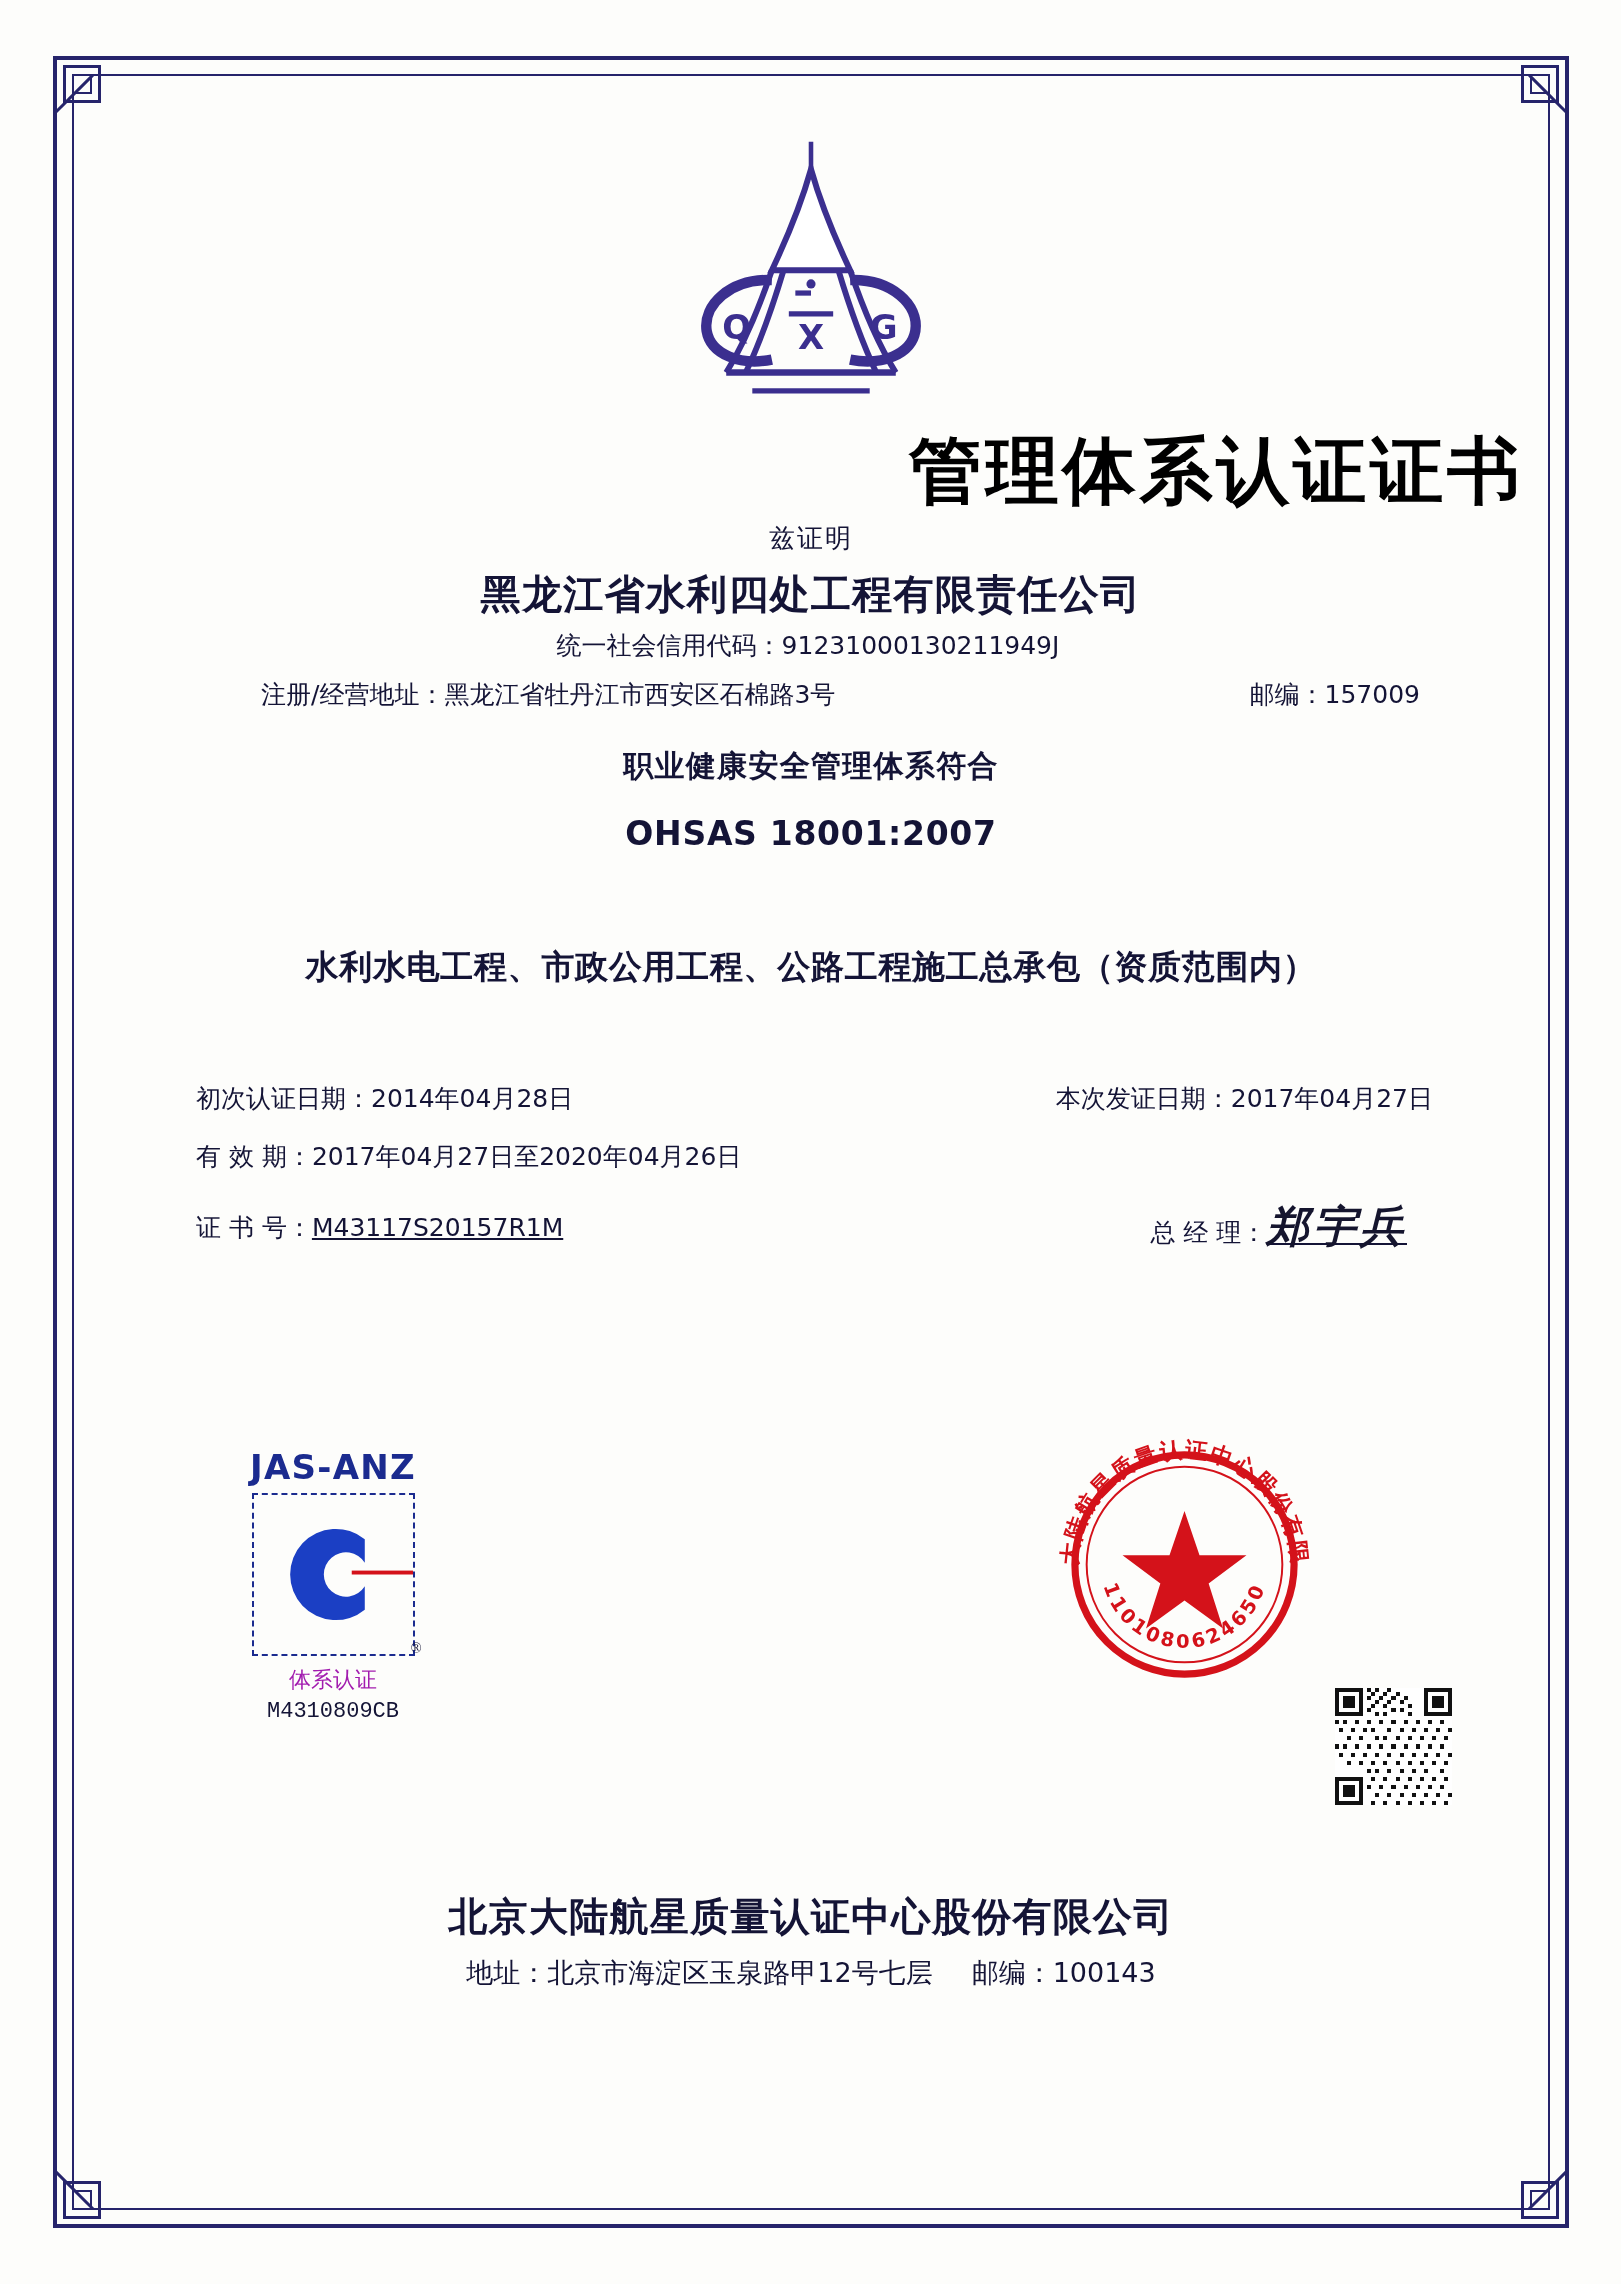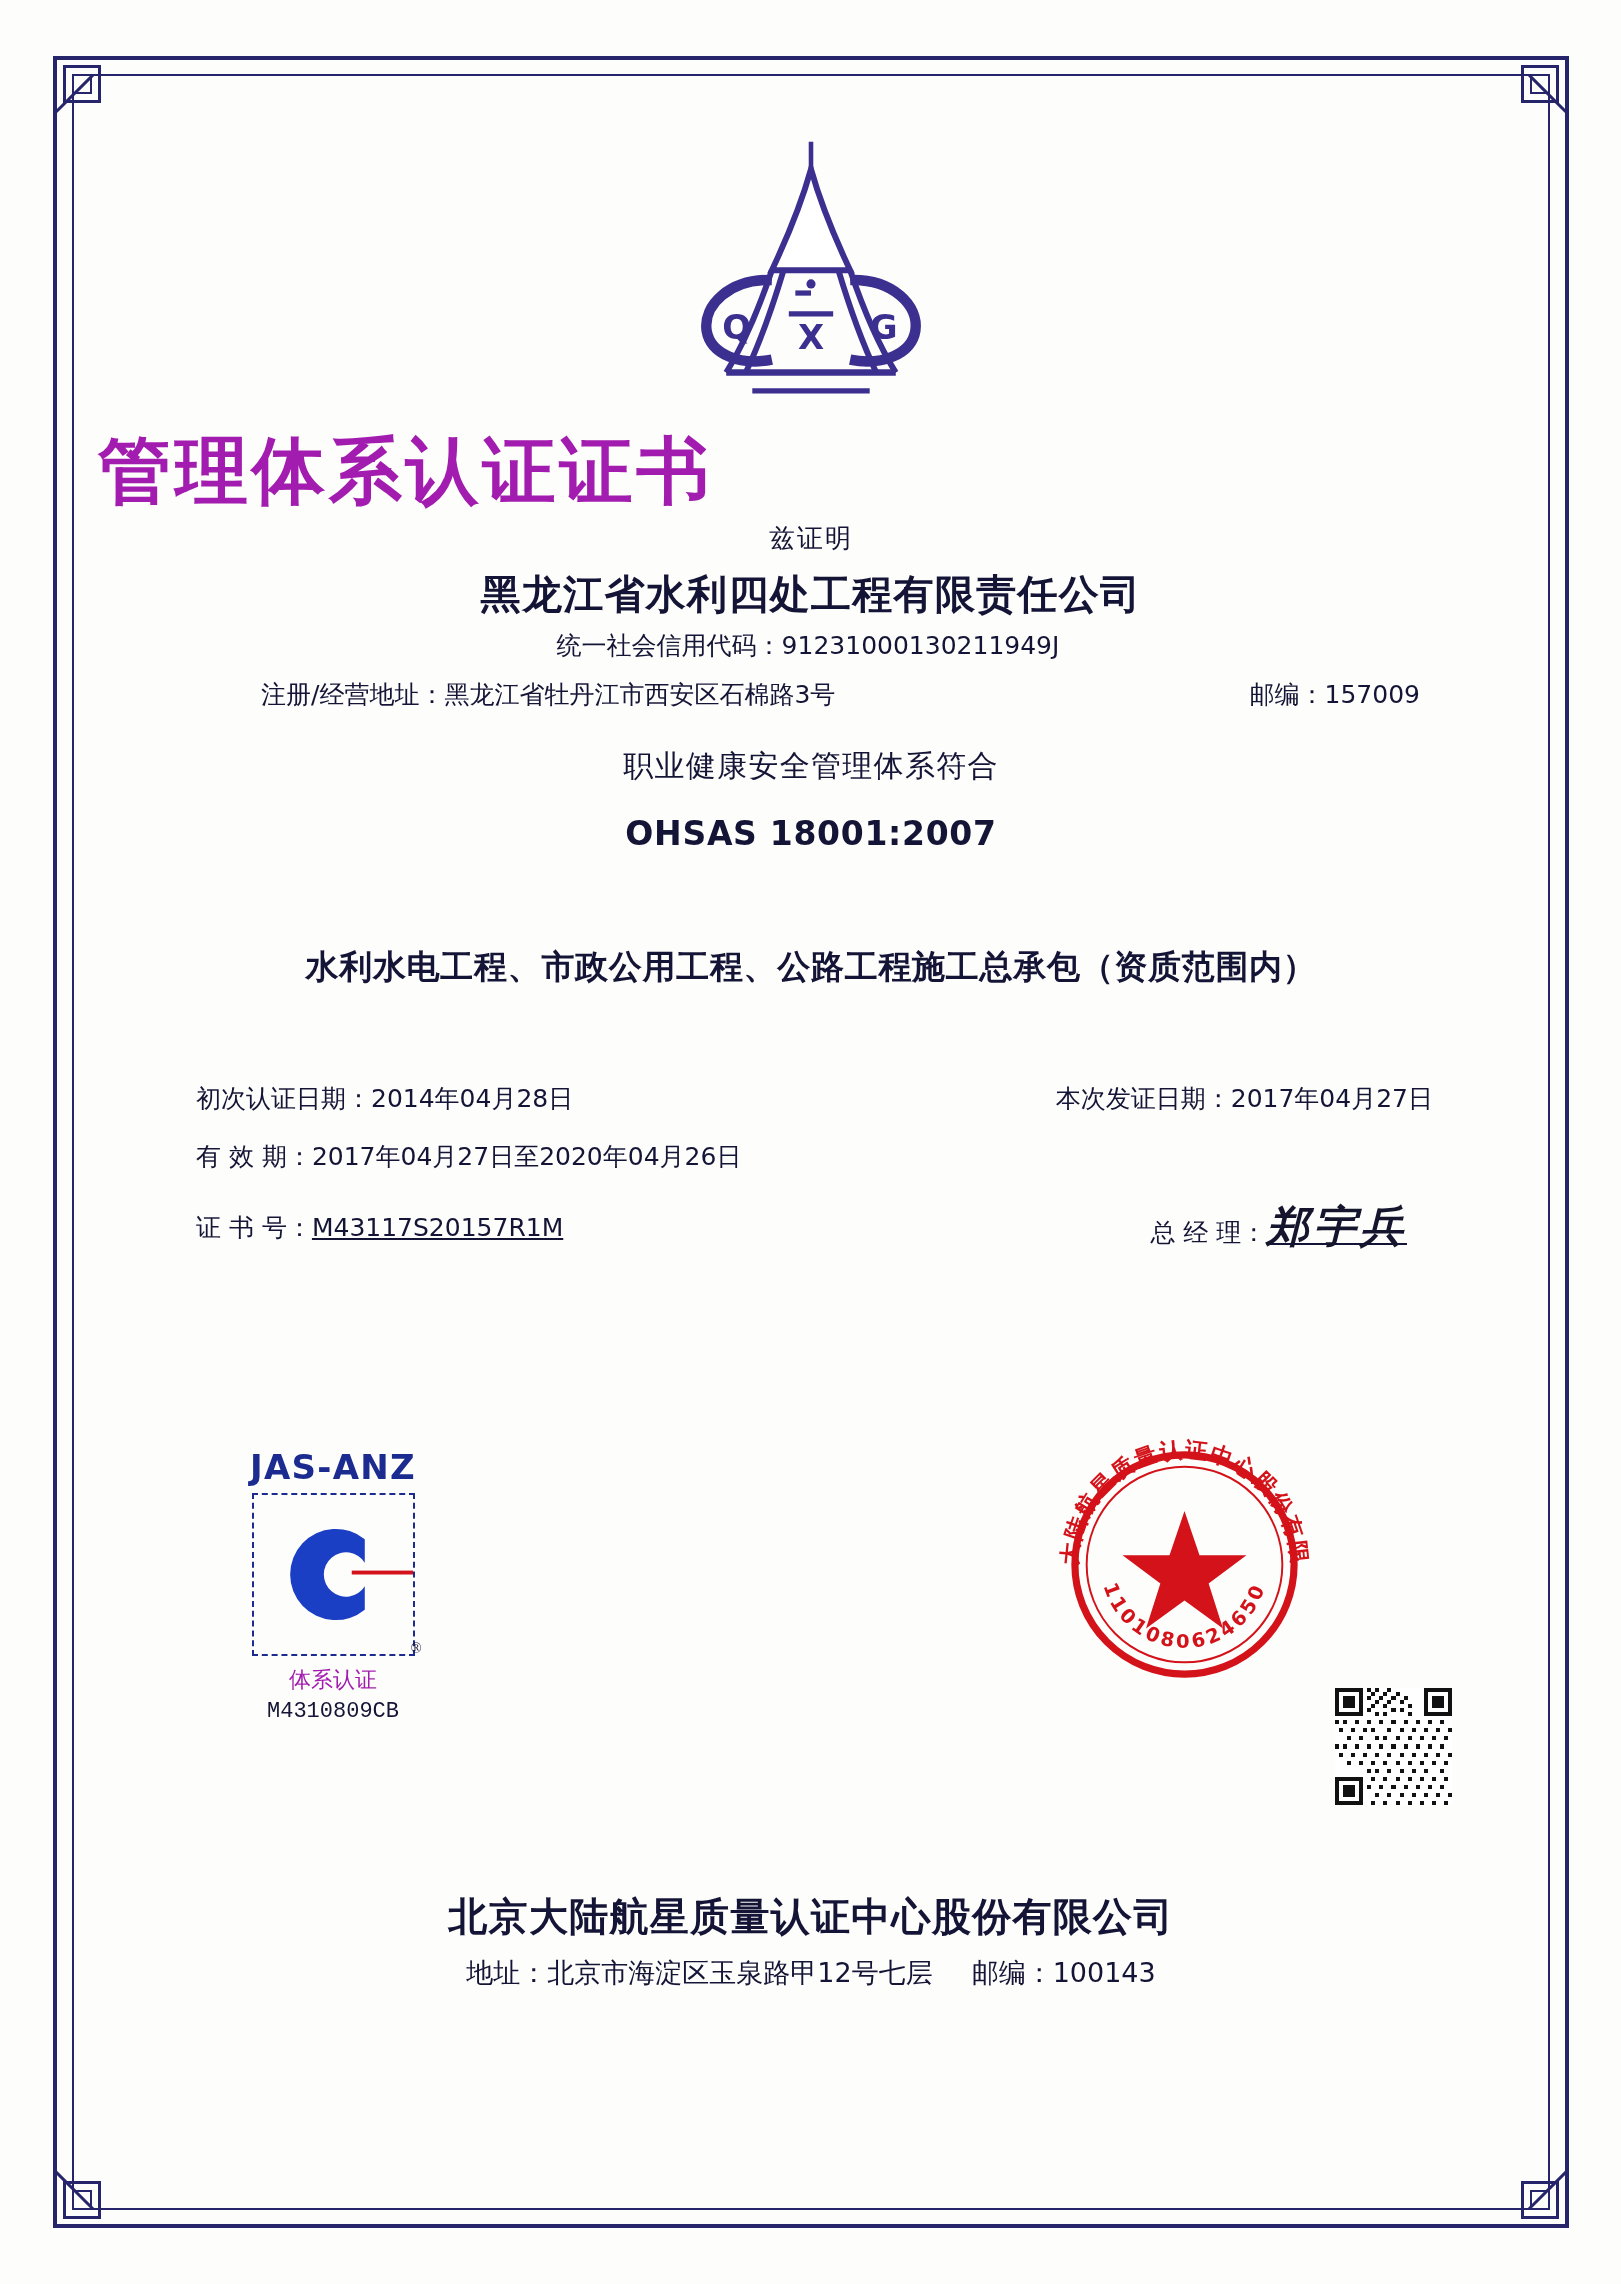--- a/index.html
+++ b/index.html
@@ -98,26 +98,26 @@
     top: 26px;
     display: flex;
     justify-content: center;
   }
 
   
   .cert-title {
     position: absolute;
     left: 0; right: 0;
     top: 319px;
-    text-align: left;
+    text-align: right;
     font-family: "DejaVu Sans", sans-serif;
     font-weight: bold;
     font-size: 73px;
     letter-spacing: 3.9px;
-    color: #a21caf;
+    color: #000000;
   }
   .hereby {
     position: absolute;
     left: 0; right: 0;
     top: 417px;
     text-align: center;
     font-family: "DejaVu Sans", sans-serif;
     font-size: 26px;
     color: #141436;
     letter-spacing: 2px;
@@ -157,21 +157,21 @@
   }
   .addr-left { padding-left: 124px; }
   .addr-right { padding-right: 65px; }
 
   .std-conform {
     position: absolute;
     left: 0; right: 0;
     top: 642px;
     text-align: center;
     font-family: "DejaVu Sans", sans-serif;
-    font-weight: normal;
+    font-weight: bold;
     font-size: 30px;
     letter-spacing: 1.3px;
     color: #141436;
   }
   .std-code {
     position: absolute;
     left: 0; right: 0;
     top: 710px;
     text-align: center;
     font-family: "DejaVu Sans", sans-serif;

